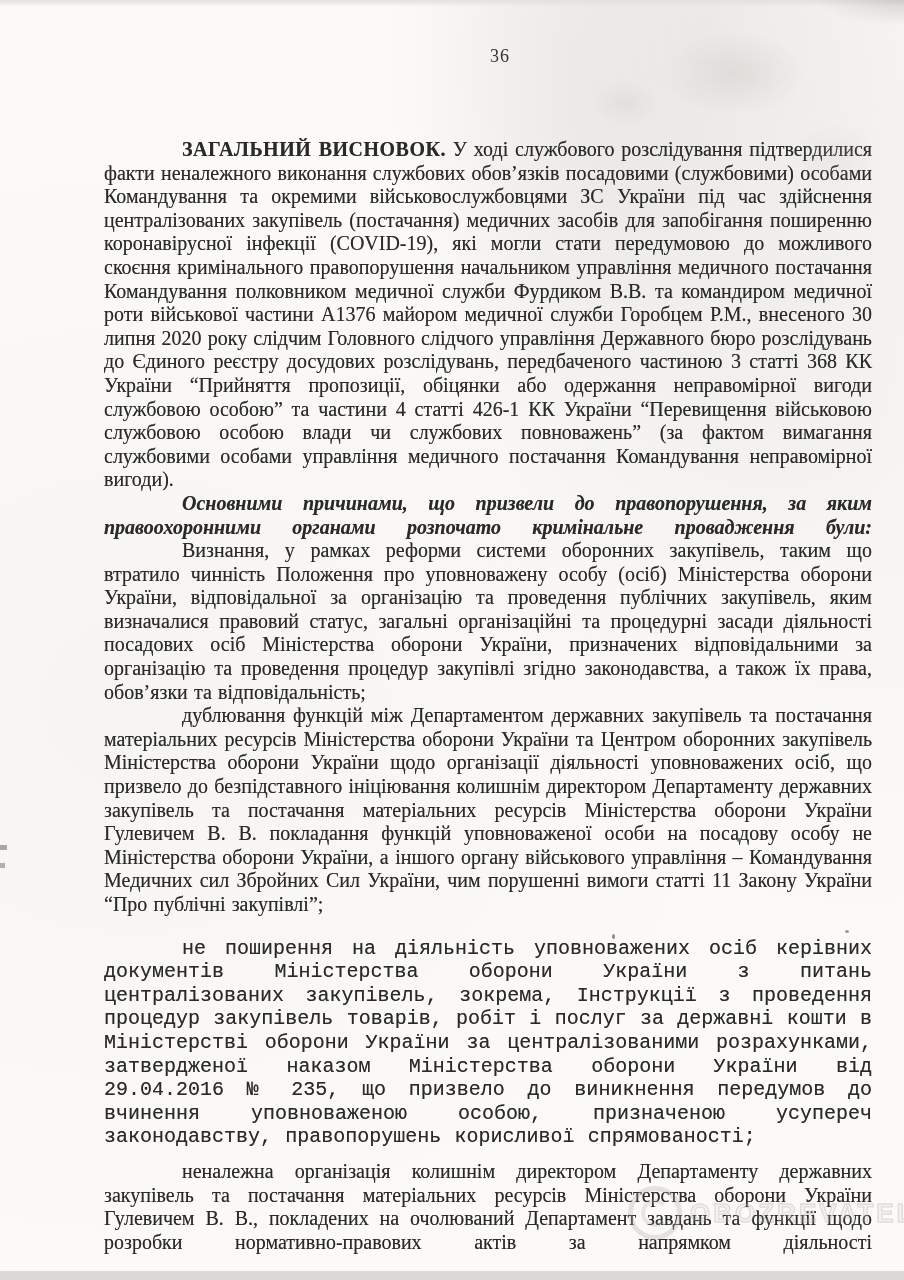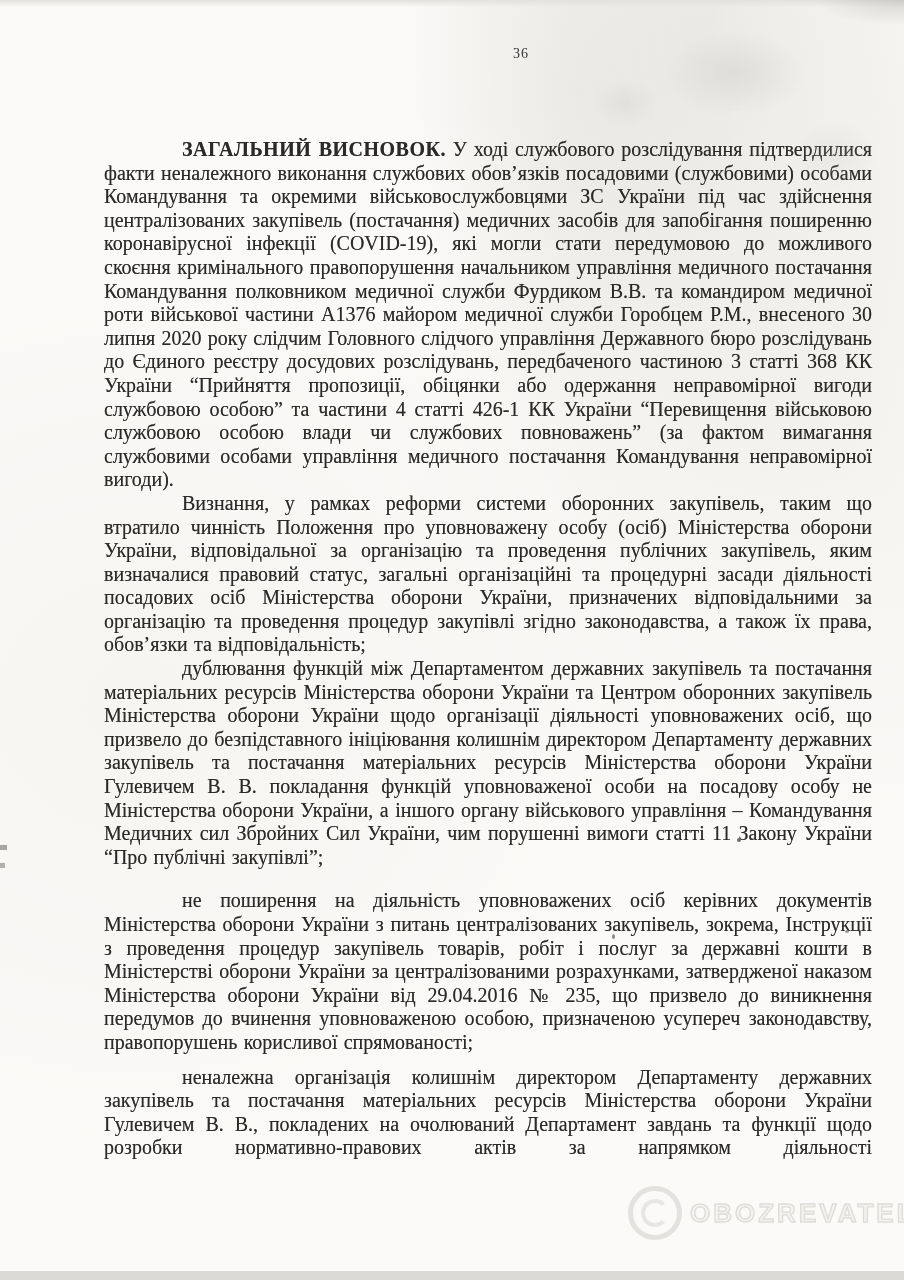--- a/index.html
+++ b/index.html
@@ -17,22 +17,22 @@
       radial-gradient(ellipse at 78% 2%, rgba(196,194,188,.28), transparent 32%),
       radial-gradient(ellipse at 64% 7%, rgba(205,202,196,.18), transparent 20%),
       radial-gradient(ellipse at 15% 55%, rgba(235,233,229,.30), transparent 55%),
       radial-gradient(ellipse at 95% 35%, rgba(228,226,221,.25), transparent 40%);
     font-family: "Liberation Serif", "DejaVu Serif", serif;
     color: #2a2a28;
   }
   .pagenum {
     position: absolute;
     top: 46px;
-    left: 513px;
-    font-size: 14px;
+    left: 490px;
+    font-size: 18px;
     letter-spacing: 1px;
     color: #333;
   }
   .text {
     position: absolute;
     top: 138px;
     left: 104px;
     width: 768px;
     font-size: 20px;
     line-height: 23.6px;
@@ -47,21 +47,21 @@
   .p .lead {
     font-weight: bold;
     letter-spacing: 0.5px;
     margin-top: 16px;
   }
   .emph {
     font-weight: bold;
     font-style: italic;
     text-align-last: justify;
   }
-  .gap-md { margin-top: 20px; }
+  .gap-md { margin-top: 20px; font-family: Liberation Mono, monospace; }
   .gap-sm { margin-top: 11px; }
   .last-justify { text-align-last: justify; }
 
   
   .watermark {
     position: absolute;
     left: 628px;
     top: 1186px;
     display: flex;
     align-items: center;
@@ -138,20 +138,21 @@
 
 <div class="sheet">
 
   <div class="pagenum">36</div>
 
   <main class="text">
     <p class="p">
       <span class="lead">ЗАГАЛЬНИЙ ВИСНОВОК.</span>
       <span>У ході службового розслідування підтвердилися факти неналежного виконання службових обов’язків посадовими (службовими) особами Командування та окремими військовослужбовцями ЗС України під час здійснення централізованих закупівель (постачання) медичних засобів для запобігання поширенню коронавірусної інфекції (COVID-19), які могли стати передумовою до можливого скоєння кримінального правопорушення начальником управління медичного постачання Командування полковником медичної служби Фурдиком В.В. та командиром медичної роти військової частини А1376 майором медичної служби Горобцем Р.М., внесеного 30 липня 2020 року слідчим Головного слідчого управління Державного бюро розслідувань до Єдиного реєстру досудових розслідувань, передбаченого частиною 3 статті 368 КК України “Прийняття пропозиції, обіцянки або одержання неправомірної вигоди службовою особою” та частини 4 статті 426-1 КК України “Перевищення військовою службовою особою влади чи службових повноважень” (за фактом вимагання службовими особами управління медичного постачання Командування неправомірної вигоди).</span>
     </p>
+    <p class="p emph">Основними причинами, що призвели до правопорушення, за яким правоохоронними органами розпочато кримінальне провадження були:</p>
     <p class="p">Визнання, у рамках реформи системи оборонних закупівель, таким що втратило чинність Положення про уповноважену особу (осіб) Міністерства оборони України, відповідальної за організацію та проведення публічних закупівель, яким визначалися правовий статус, загальні організаційні та процедурні засади діяльності посадових осіб Міністерства оборони України, призначених відповідальними за організацію та проведення процедур закупівлі згідно законодавства, а також їх права, обов’язки та відповідальність;</p>
     <p class="p">дублювання функцій між Департаментом державних закупівель та постачання матеріальних ресурсів Міністерства оборони України та Центром оборонних закупівель Міністерства оборони України щодо організації діяльності уповноважених осіб, що призвело до безпідставного ініціювання колишнім директором Департаменту державних закупівель та постачання матеріальних ресурсів Міністерства оборони України Гулевичем В. В. покладання функцій уповноваженої особи на посадову особу не Міністерства оборони України, а іншого органу військового управління – Командування Медичних сил Збройних Сил України, чим порушенні вимоги статті 11 Закону України “Про публічні закупівлі”;</p>
     <p class="p gap-md">не поширення на діяльність уповноважених осіб керівних документів Міністерства оборони України з питань централізованих закупівель, зокрема, Інструкції з проведення процедур закупівель товарів, робіт і послуг за державні кошти в Міністерстві оборони України за централізованими розрахунками, затвердженої наказом Міністерства оборони України від 29.04.2016 № 235, що призвело до виникнення передумов до вчинення уповноваженою особою, призначеною усупереч законодавству, правопорушень корисливої спрямованості;</p>
     <p class="p gap-sm last-justify">неналежна організація колишнім директором Департаменту державних закупівель та постачання матеріальних ресурсів Міністерства оборони України Гулевичем В. В., покладених на очолюваний Департамент завдань та функції щодо розробки нормативно-правових актів за напрямком діяльності</p>
   </main>
 
   <div class="watermark">
     <span class="wm-ring"></span>
     <span class="wm-text">OBOZREVATEL</span>
   </div>

